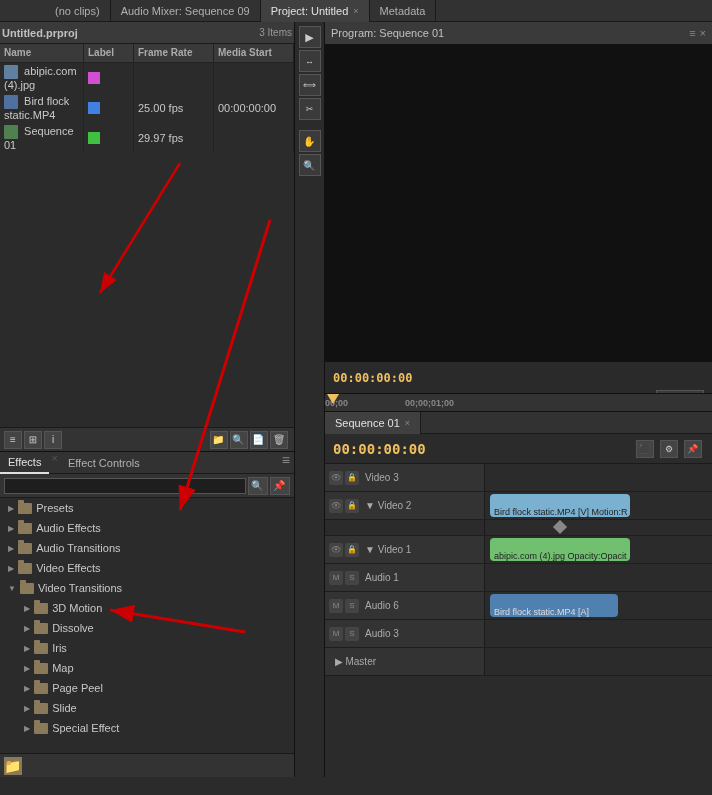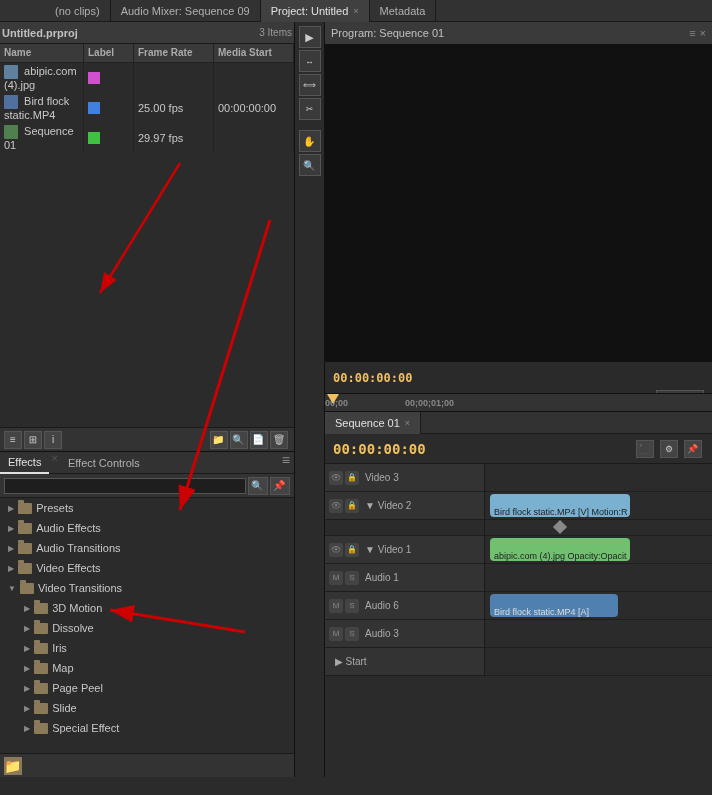--- a/index.html
+++ b/index.html
@@ -798,21 +798,21 @@
                 <div class="track-icon-btn">M</div>
                 <div class="track-icon-btn">S</div>
               </div>
               <span>Audio 3</span>
             </div>
             <div class="track-content"></div>
           </div>
 
           <div class="track-row">
             <div class="track-header">
-              <span style="margin-left:6px;">▶ Start</span>
+              <span style="margin-left:6px;">▶ Master</span>
             </div>
             <div class="track-content"></div>
           </div>
 
         </div>
       </div>
     </div>
 
   </div>
 

